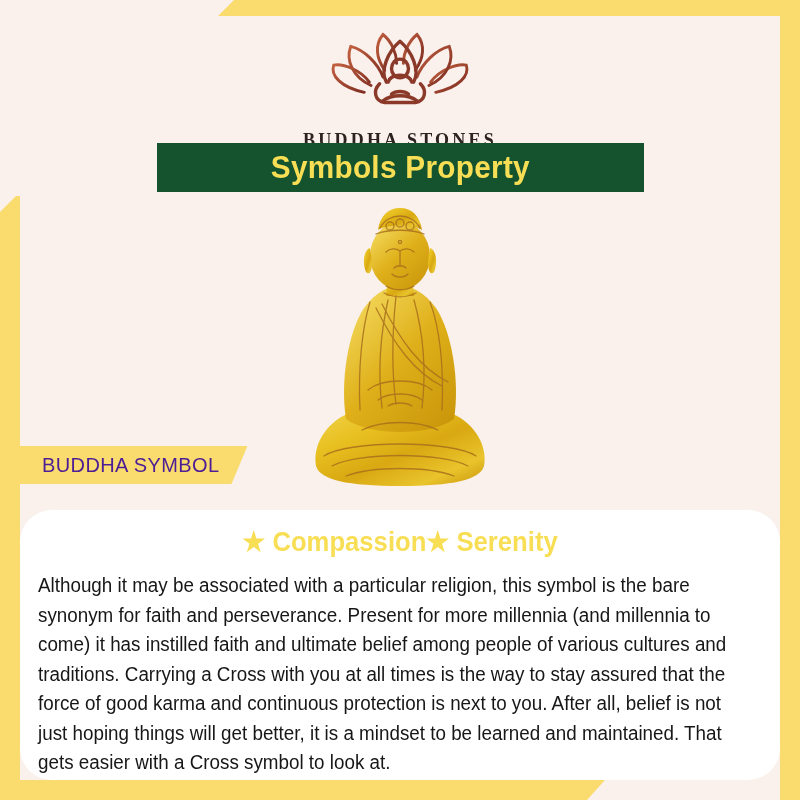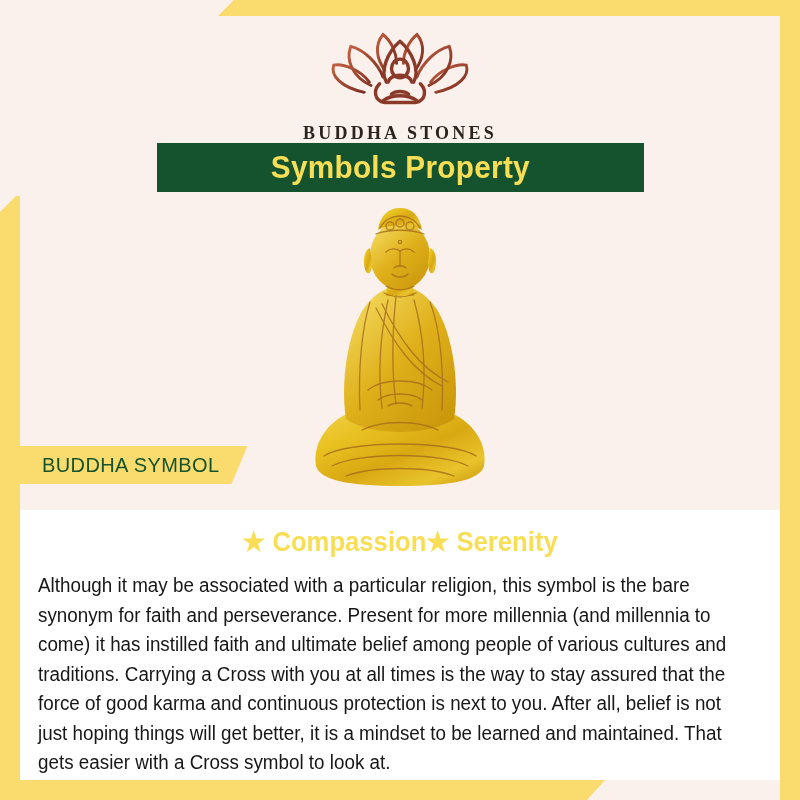--- a/index.html
+++ b/index.html
@@ -44,21 +44,21 @@
     background:#faf0ec;
   }
 
   
   #logo-block {
     position:absolute; left:0; right:0; top:10px;
     display:flex; flex-direction:column; align-items:center;
   }
   #logo-mark { width:170px; height:82px; display:block; }
   #brand-name {
-    margin-top:15px;
+    margin-top:22px;
     font-family:"Liberation Serif", serif;
     font-size:18px; font-weight:700;
     letter-spacing:3.2px;
     color:#2c2220;
   }
 
   
   #title-band {
     position:absolute;
     left:137px; top:127px;
@@ -89,31 +89,32 @@
     position:absolute;
     left:0px; top:430px;
     height:38px;
     padding:0 28px 0 22px;
     background:#fadc6e;
     display:flex; align-items:center;
     clip-path: polygon(0 0, 100% 0, calc(100% - 16px) 100%, 0 100%);
   }
   #symbol-ribbon-label {
     font-size:20px; font-weight:400;
-    color:#14532d;
+    color:#4c1d95;
     letter-spacing:.4px;
     white-space:nowrap;
   }
 
   
   #article {
     position:absolute;
     left:0; right:0; top:494px; bottom:0;
     background:#ffffff;
     padding:16px 18px 0 18px;
+    border-radius:32px;
   }
   #subtitle {
     text-align:center;
     font-family:"Liberation Sans Narrow","Liberation Sans",sans-serif;
     font-size:27px; font-weight:700;
     color:#f8de55;
     letter-spacing:0px;
     transform:scaleX(.95);
     white-space:nowrap;
   }

